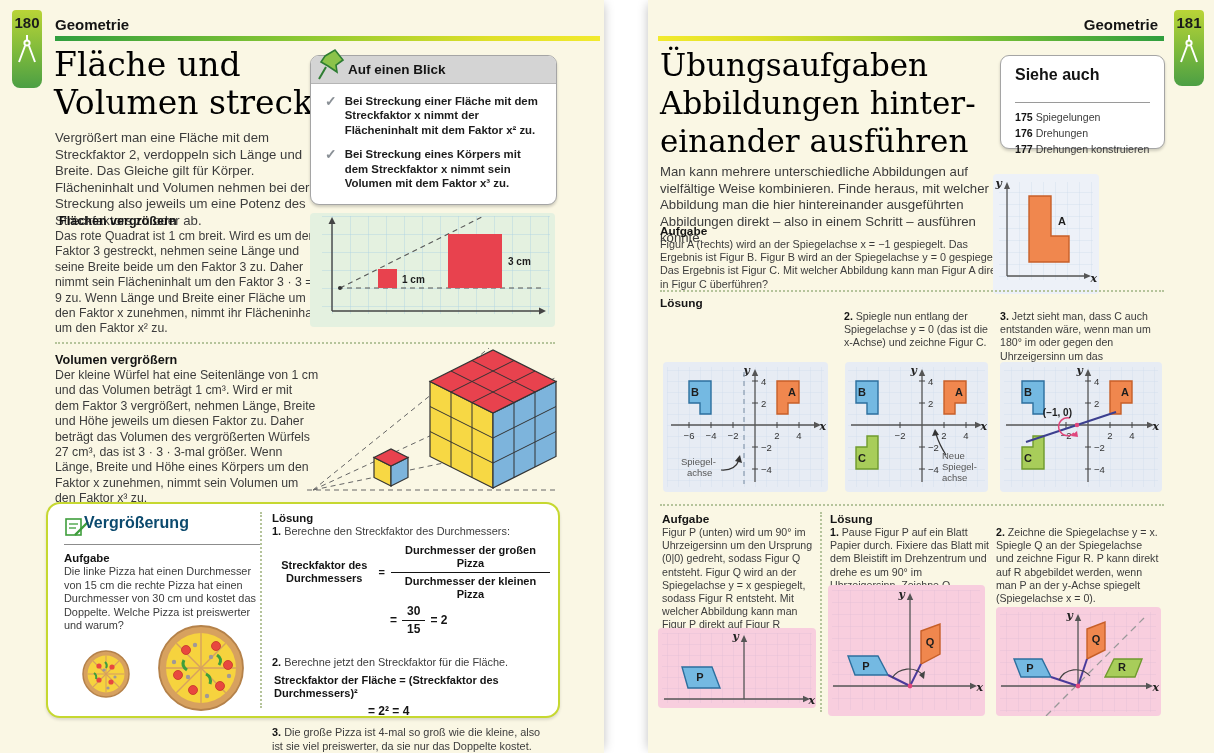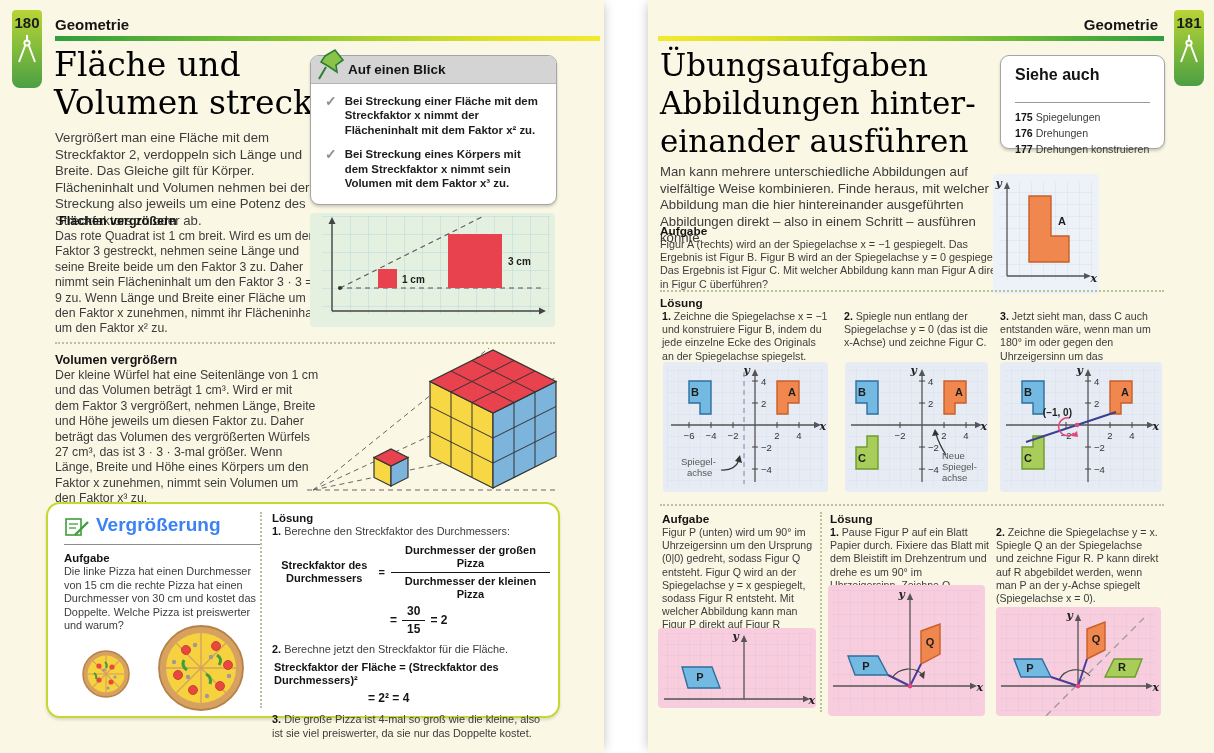--- a/index.html
+++ b/index.html
@@ -28,21 +28,21 @@
   .glance-item{display:flex;gap:8px;margin:10px 12px 0 14px;}
   .check{color:#8a9096;font-size:14px;font-weight:bold;line-height:14px;}
   .glance-text{font-weight:bold;font-size:11.4px;line-height:14.4px;color:#1c1c1c;}
   .seealso-title{font-weight:bold;font-size:16px;color:#141414;margin:10px 14px 18px;}
   .seealso-rule{border-top:1px solid #9a9a9a;margin:0 14px 8px;}
   .seealso-item{font-size:10.6px;margin:4px 14px;color:#3c3c3c;}
   .seealso-item b{color:#141414;margin-top:40px;}
   .panel{position:absolute;border-radius:4px;}
   .practice-box{position:absolute;background:#fff;border:2px solid #c6d830;border-radius:14px;
                 box-shadow:0 2px 3px rgba(0,0,0,.12);}
-  .pb-title{position:absolute;left:48px;top:10px;font-weight:bold;font-size:19px;color:#3b82f6;}
+  .pb-title{position:absolute;left:36px;top:10px;font-weight:bold;font-size:16px;color:#0c4a6e;}
   .pb-rule{position:absolute;left:16px;top:40px;width:196px;border-top:1.5px solid #8c8c8c;}
   .pb-head{font-weight:bold;font-size:11.4px;color:#141414;}
   .pb-text{font-size:10.9px;line-height:13.6px;}
   .step-num{font-weight:bold;color:#141414;}
   .eq{font-weight:bold;color:#141414;font-size:11px;line-height:13px;}
   .frac{display:inline-block;text-align:center;vertical-align:middle;}
   .frac .num{display:block;border-bottom:1.3px solid #141414;padding:0 5px 2px;}
   .frac .den{display:block;padding-top:2px;}
   .col-step{position:absolute;font-size:10.6px;line-height:13.2px;}
   .gl{font:bold 11px "Liberation Sans",sans-serif;fill:#1d1d1d;}
@@ -258,21 +258,21 @@
         </div>
       </div>
       <div style="display:flex;align-items:center;gap:5px;margin:4px 0 0 118px;">
         <div class="eq" style="font-size:12px;">=</div>
         <div class="frac eq" style="font-size:12px;">
           <span class="num">30</span>
           <span class="den">15</span>
         </div>
         <div class="eq" style="font-size:12px;">= 2</div>
       </div>
-      <div class="pb-text" style="margin-top:7px;">
+      <div class="pb-text" style="margin-top:20px;">
         <span class="step-num">2.</span>
         <span>Berechne jetzt den Streckfaktor für die Fläche.</span>
       </div>
       <div class="eq" style="margin:5px 0 0 2px;">
         <span>Streckfaktor der Fläche</span>
         <span>=</span>
         <span>(Streckfaktor des Durchmessers)²</span>
       </div>
       <div class="eq" style="font-size:12px;margin:5px 0 0 96px;">= 2² = 4</div>
       <div class="pb-text" style="margin-top:8px;">
@@ -331,24 +331,20 @@
       <text x="9" y="13" text-anchor="end" class="ga">y</text>
       <text x="104" y="108" text-anchor="end" class="ga">x</text>
       <polygon points="36,22 58,22 58,62 76,62 76,88 36,88" fill="#f0874e" stroke="#c75f28" stroke-width="1.4"></polygon>
       <text x="65" y="51" class="gl">A</text>
     </svg>
   </div>
 
   <div class="dotted-h" style="left:12px;top:290px;width:504px;"></div>
   <div class="sub-head" style="left:12px;top:296px;font-size:11.8px;">Lösung</div>
 
-  <div class="col-step" style="left:14px;top:310px;width:168px;">
-    <span class="step-num">1.</span>
-    <span>Zeichne die Spiegelachse x = −1 und konstruiere Figur B, indem du jede einzelne Ecke des Originals an der Spiegelachse spiegelst.</span>
-  </div>
   <div class="col-step" style="left:196px;top:310px;width:150px;">
     <span class="step-num">2.</span>
     <span>Spiegle nun entlang der Spiegelachse y = 0 (das ist die x-Achse) und zeichne Figur C.</span>
   </div>
   <div class="col-step" style="left:352px;top:310px;width:162px;">
     <span class="step-num">3.</span>
     <span>Jetzt sieht man, dass C auch entstanden wäre, wenn man um 180° im oder gegen den Uhrzeigersinn um das Drehzentrum (−1|0) gedreht hätte.</span>
   </div>
 
   <div class="panel" style="left:15px;top:362px;width:165px;height:130px;background:#e7ecf4;">

